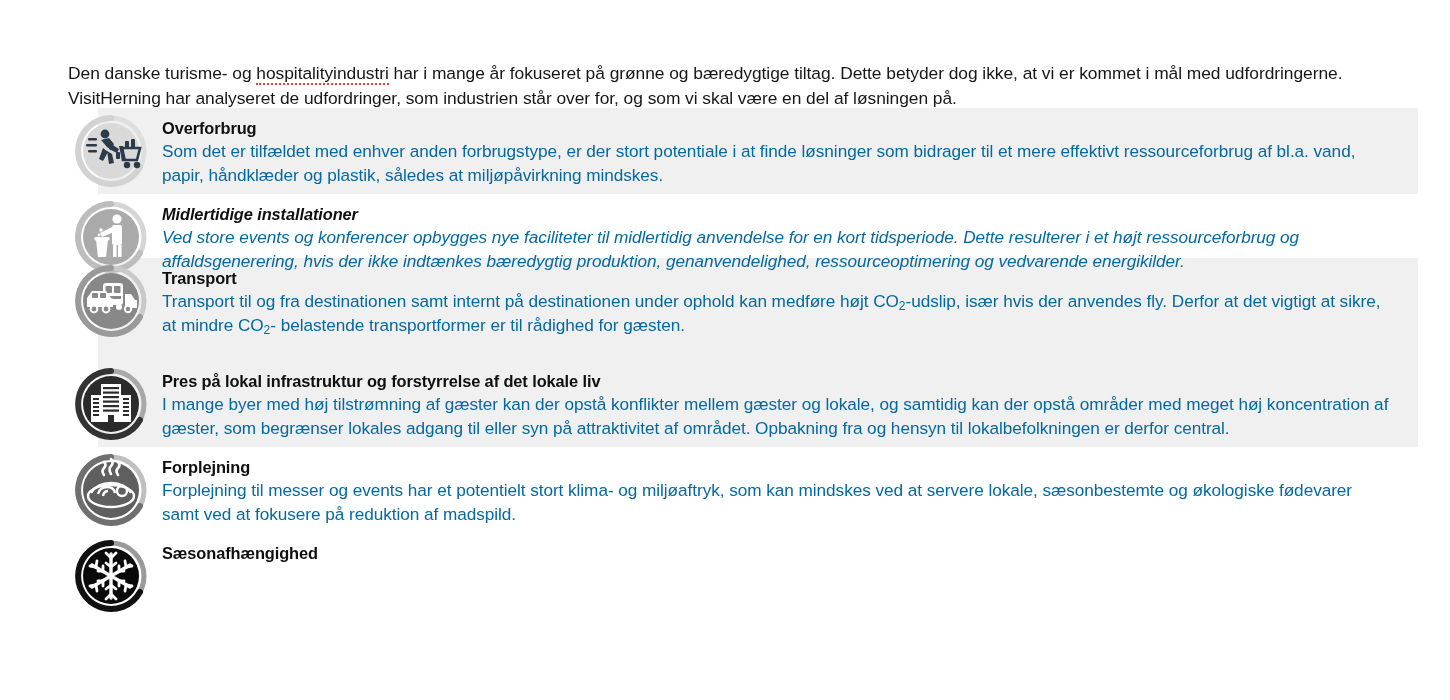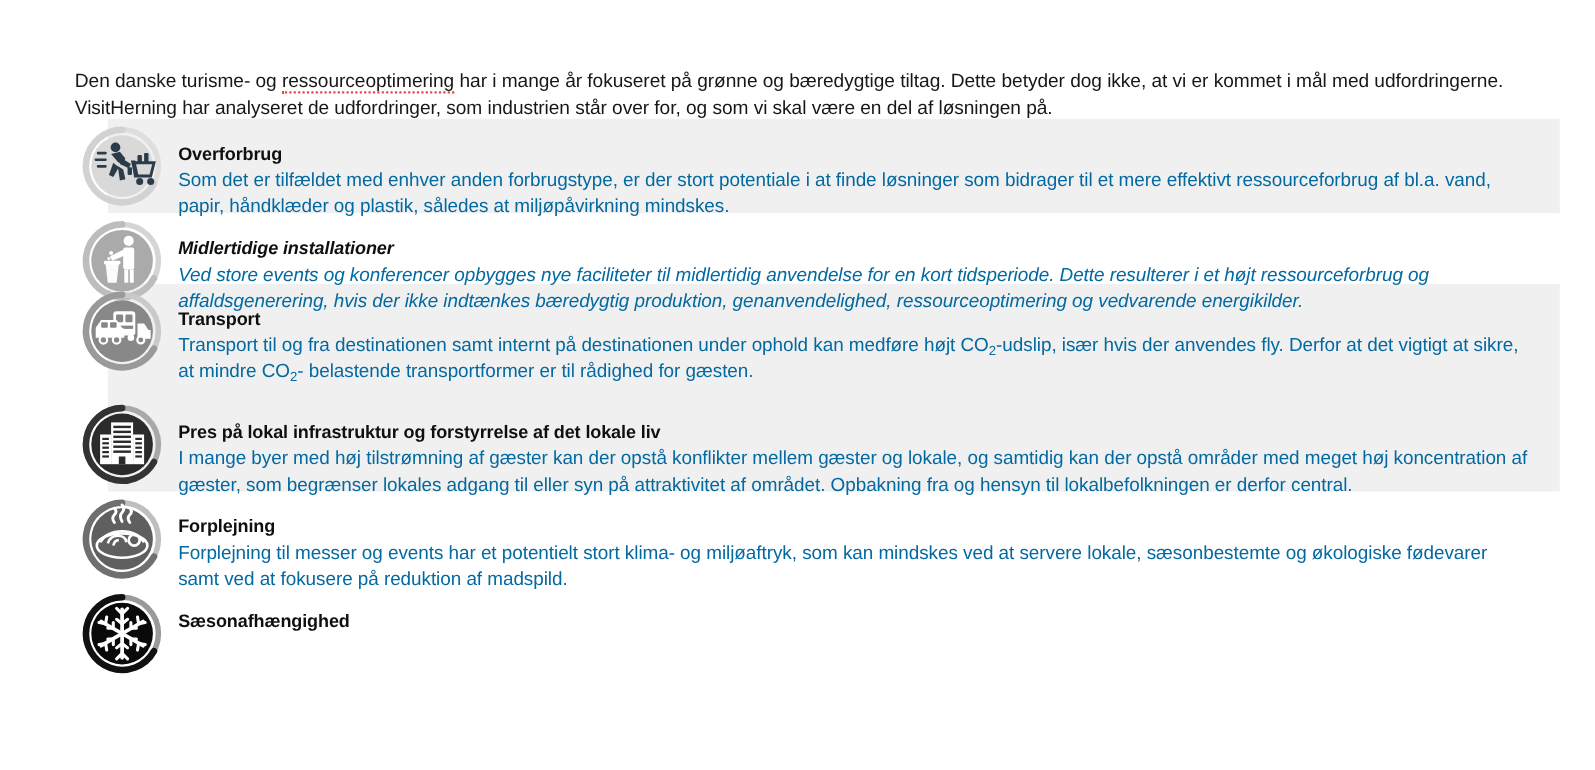--- a/index.html
+++ b/index.html
@@ -70,21 +70,20 @@
     margin-right:8px;
   }
   .icon-wrap svg{display:block;}
 
   .row-text{
     position:relative;
     z-index:2;
     padding-top:10px;
     padding-right:28px;
     flex:1;
-    margin-top:12px;
   }
   .row-title{
     font-size:16.4px;
     font-weight:bold;
     line-height:20px;
     color:#0f0f0f;
     margin:0 0 1px 0;
     letter-spacing:-0.1px;
   }
   .row-body{
@@ -102,21 +101,21 @@
   .h3{height:103px;}
   .h4{height:86px;}
   .h5{height:86px;}
   .h6{height:86px;}
 </style>
 </head>
 <body>
 
 <div class="page">
 
-  <p class="intro"><span>Den danske turisme- og </span><span class="spell">ressourceoptimering</span><span> har i mange år fokuseret på grønne og bæredygtige tiltag. Dette betyder dog ikke, at vi er kommet i mål med udfordringerne. VisitHerning har analyseret de udfordringer, som industrien står over for, og som vi skal være en del af løsningen på.</span></p>
+  <p class="intro"><span>Den danske turisme- og </span><span class="spell">hospitalityindustri</span><span> har i mange år fokuseret på grønne og bæredygtige tiltag. Dette betyder dog ikke, at vi er kommet i mål med udfordringerne. VisitHerning har analyseret de udfordringer, som industrien står over for, og som vi skal være en del af løsningen på.</span></p>
 
   <div class="rows">
 
     <div class="row shaded h1">
       <div class="band"></div>
       <div class="icon-wrap">
         <svg width="82" height="82" viewBox="0 0 82 82" aria-hidden="true">
           <circle cx="41" cy="41" r="33" fill="none" stroke="#dedede" stroke-width="5"></circle>
           <path d="M41 8 A33 33 0 1 0 70 57" fill="none" stroke="#d2d2d2" stroke-width="6" stroke-linecap="round"></path>
           <circle cx="41" cy="41" r="28" fill="#d9d9d9"></circle>

